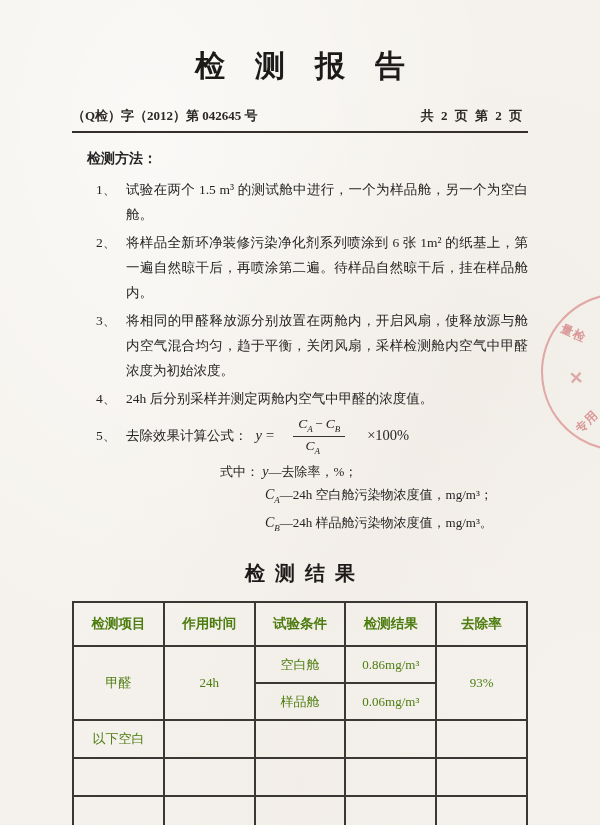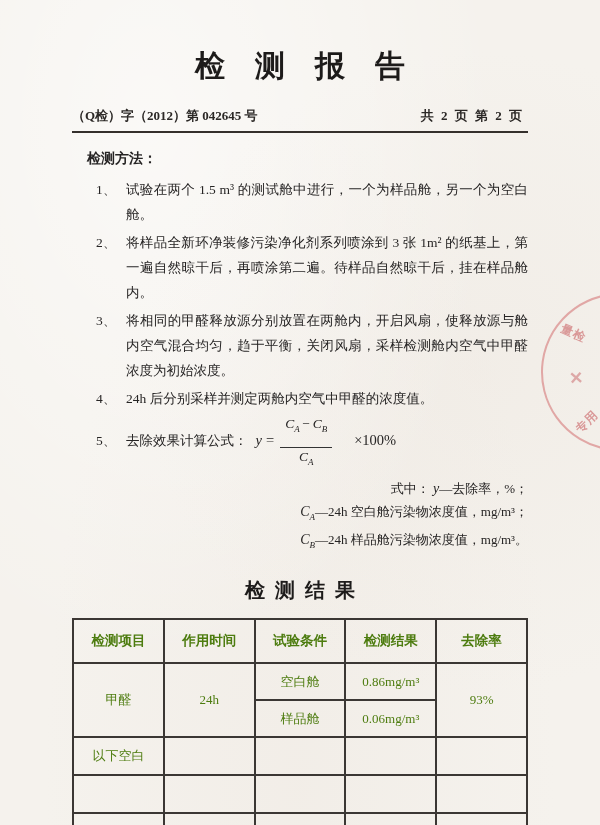--- a/index.html
+++ b/index.html
@@ -27,24 +27,24 @@
   .item{display:flex;margin-left:24px;margin-bottom:3px;font-size:13.5px;line-height:25px;}
   .item .num{width:30px;flex:0 0 30px;}
   .item .txt{flex:1;text-align:justify;}
   .formula-line{display:flex;align-items:center;margin-left:24px;margin-top:4px;
     font-size:13.5px;line-height:25px;}
   .formula-line .num{width:30px;flex:0 0 30px;}
   .math{display:inline-flex;align-items:center;font-style:italic;font-size:14.5px;margin-left:8px;}
   .math .op{font-style:normal;margin:0 4px;}
   .frac{display:inline-flex;flex-direction:column;align-items:center;line-height:1.25;
     font-size:13.5px;margin:0 2px;transform:translateY(1px);}
-  .frac .fnum{border-bottom:1.3px solid #333;padding:0 5px 12px;}
+  .frac .fnum{border-bottom:1.3px solid #333;padding:0 5px 1px;margin-left:13px;}
   .frac .fden{padding-top:1px;}
   sub{font-size:9px;font-style:italic;}
-  .legend{margin-top:10px;margin-left:148px;font-size:13px;line-height:23px;text-align:right;}
+  .legend{margin-top:4px;margin-left:148px;font-size:13px;line-height:23px;}
   .legend .var{font-style:italic;font-size:14px;}
   .legend .sub2{margin-left:45px;}
   .results-heading{margin-top:20px;text-align:center;font-size:20px;font-weight:bold;
     letter-spacing:10px;padding-left:10px;color:#1d1b1a;}
   table.results{margin-top:14px;width:100%;border-collapse:collapse;table-layout:fixed;}
   table.results th,table.results td{
     border:2px solid #3b3734;text-align:center;vertical-align:middle;
     font-size:13px;color:#4d7c0f;background:transparent;padding:0 2px;}
   table.results th{height:42px;font-size:13.5px;font-weight:bold;}
   tr.cond-row td{height:35px;}
@@ -73,21 +73,21 @@
 
   <div class="method-heading">检测方法：</div>
 
   <div class="items">
     <div class="item">
       <span class="num">1、</span>
       <span class="txt">试验在两个 1.5 m³ 的测试舱中进行，一个为样品舱，另一个为空白舱。</span>
     </div>
     <div class="item">
       <span class="num">2、</span>
-      <span class="txt">将样品全新环净装修污染净化剂系列喷涂到 3 张 1m² 的纸基上，第一遍自然晾干后，再喷涂第二遍。待样品自然晾干后，挂在样品舱内。</span>
+      <span class="txt">将样品全新环净装修污染净化剂系列喷涂到 6 张 1m² 的纸基上，第一遍自然晾干后，再喷涂第二遍。待样品自然晾干后，挂在样品舱内。</span>
     </div>
     <div class="item">
       <span class="num">3、</span>
       <span class="txt">将相同的甲醛释放源分别放置在两舱内，开启风扇，使释放源与舱内空气混合均匀，趋于平衡，关闭风扇，采样检测舱内空气中甲醛浓度为初始浓度。</span>
     </div>
     <div class="item">
       <span class="num">4、</span>
       <span class="txt">24h 后分别采样并测定两舱内空气中甲醛的浓度值。</span>
     </div>
 

